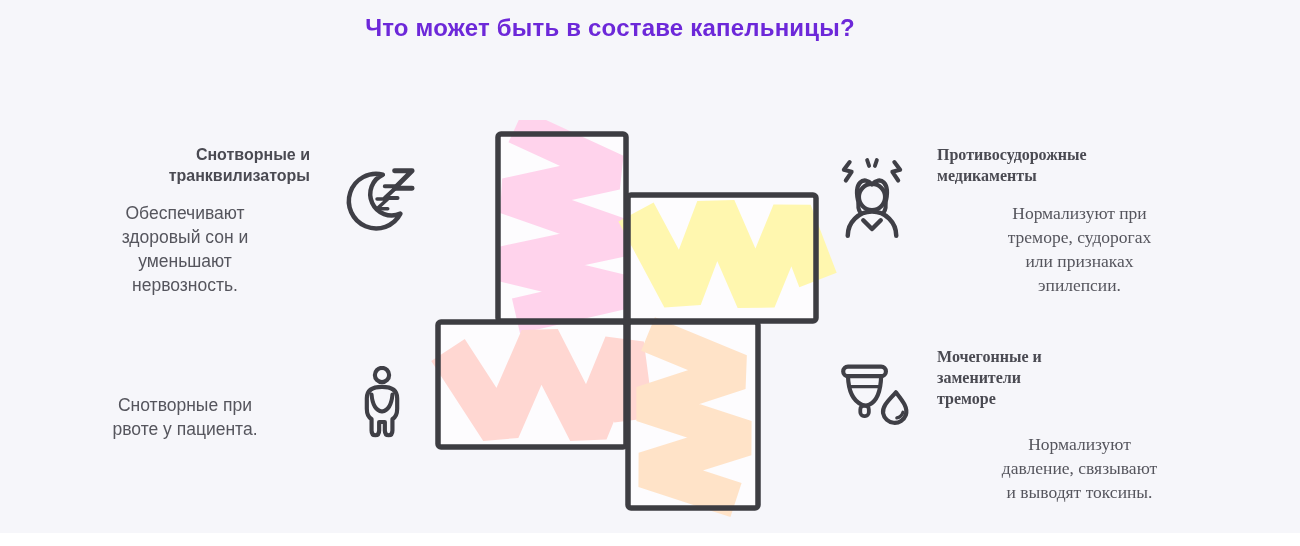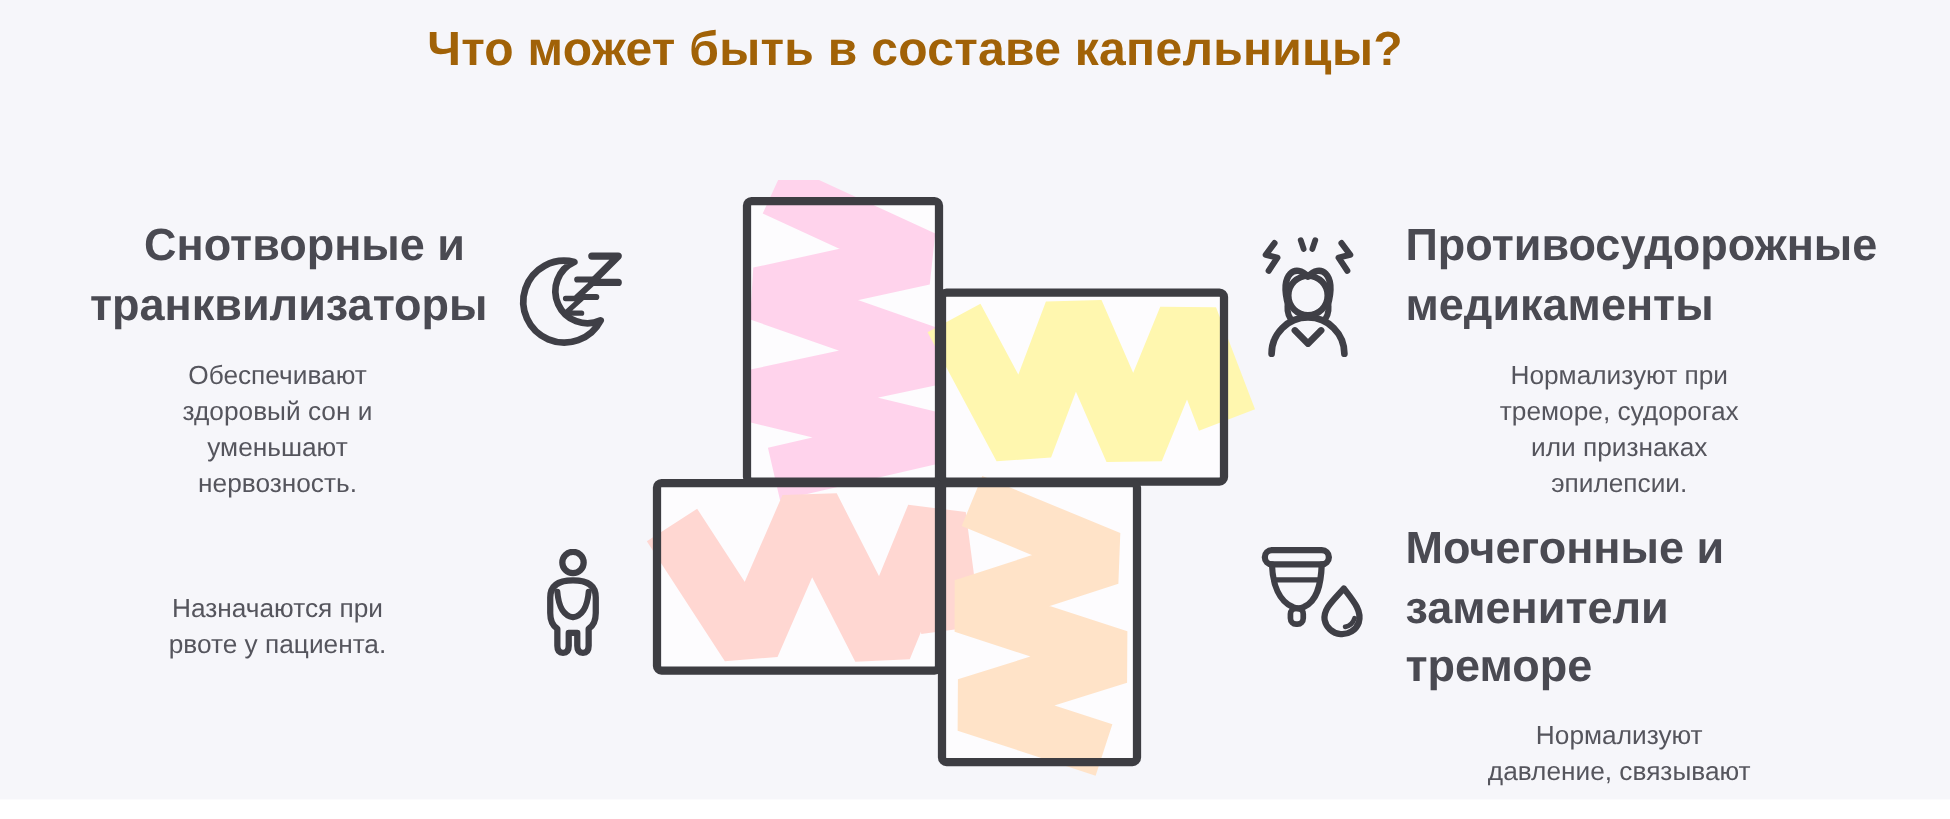--- a/index.html
+++ b/index.html
@@ -11,49 +11,49 @@
     background: #f6f6fa;
     overflow: hidden;
     font-family: "Liberation Sans", sans-serif;
     margin: 0 auto;
   }
   .main-title {
     position: absolute;
     left: 0; top: 14px;
     width: 1220px;
     text-align: center;
-    font-size: 32px;
+    font-size: 24px;
     font-weight: 700;
-    color: #a16207;
+    color: #6d28d9;
     letter-spacing: 0.2px;
   }
   .section { position: absolute; }
   .section .heading {
-    font-size: 30px;
+    font-size: 16px;
     font-weight: 700;
     line-height: 1.32;
     color: #4a4a52;
     white-space: pre-line;
   }
   .section .desc {
     margin-top: 16px;
     font-size: 17.5px;
     line-height: 1.37;
     color: #55555d;
     white-space: pre-line;
     text-align: center;
   }
   .section.align-right { text-align: right; }
-  .section.align-left  { text-align: left; }
+  .section.align-left  { text-align: left; font-family: Liberation Serif, serif; }
   #section-sedatives       { left: 60px;  top: 144px; width: 250px; }
   #section-anticonvulsants { left: 937px; top: 144px; width: 285px; }
   #section-antiemetics     { left: 60px;  top: 379px; width: 250px; }
   #section-antiemetics .desc { margin-top: 15px; }
   #section-diuretics       { left: 937px; top: 346px; width: 285px; }
-  #section-diuretics .desc { margin-top: 14px; }
+  #section-diuretics .desc { margin-top: 24px; }
   .icon { position: absolute; }
   #icon-sleep  { left: 339px; top: 163px; width: 78px; height: 72px; }
   #icon-stress { left: 839px; top: 155px; width: 66px; height: 84px; }
   #icon-nausea { left: 357px; top: 366px; width: 50px; height: 74px; }
   #icon-cup    { left: 838px; top: 360px; width: 74px; height: 76px; }
   #figure {
     position: absolute;
     left: 420px; top: 120px;
     width: 420px; height: 420px;
   }
@@ -83,21 +83,21 @@
   <div class="section align-left" id="section-anticonvulsants">
     <div class="heading">Противосудорожные
 медикаменты</div>
     <div class="desc">Нормализуют при
 треморе, судорогах
 или признаках
 эпилепсии.</div>
   </div>
 
   <div class="section align-right" id="section-antiemetics">
-    <div class="desc">Назначаются при
+    <div class="desc">Снотворные при
 рвоте у пациента.</div>
   </div>
 
   <div class="section align-left" id="section-diuretics">
     <div class="heading">Мочегонные и
 заменители
 треморе</div>
     <div class="desc">Нормализуют
 давление, связывают
 и выводят токсины.</div>

